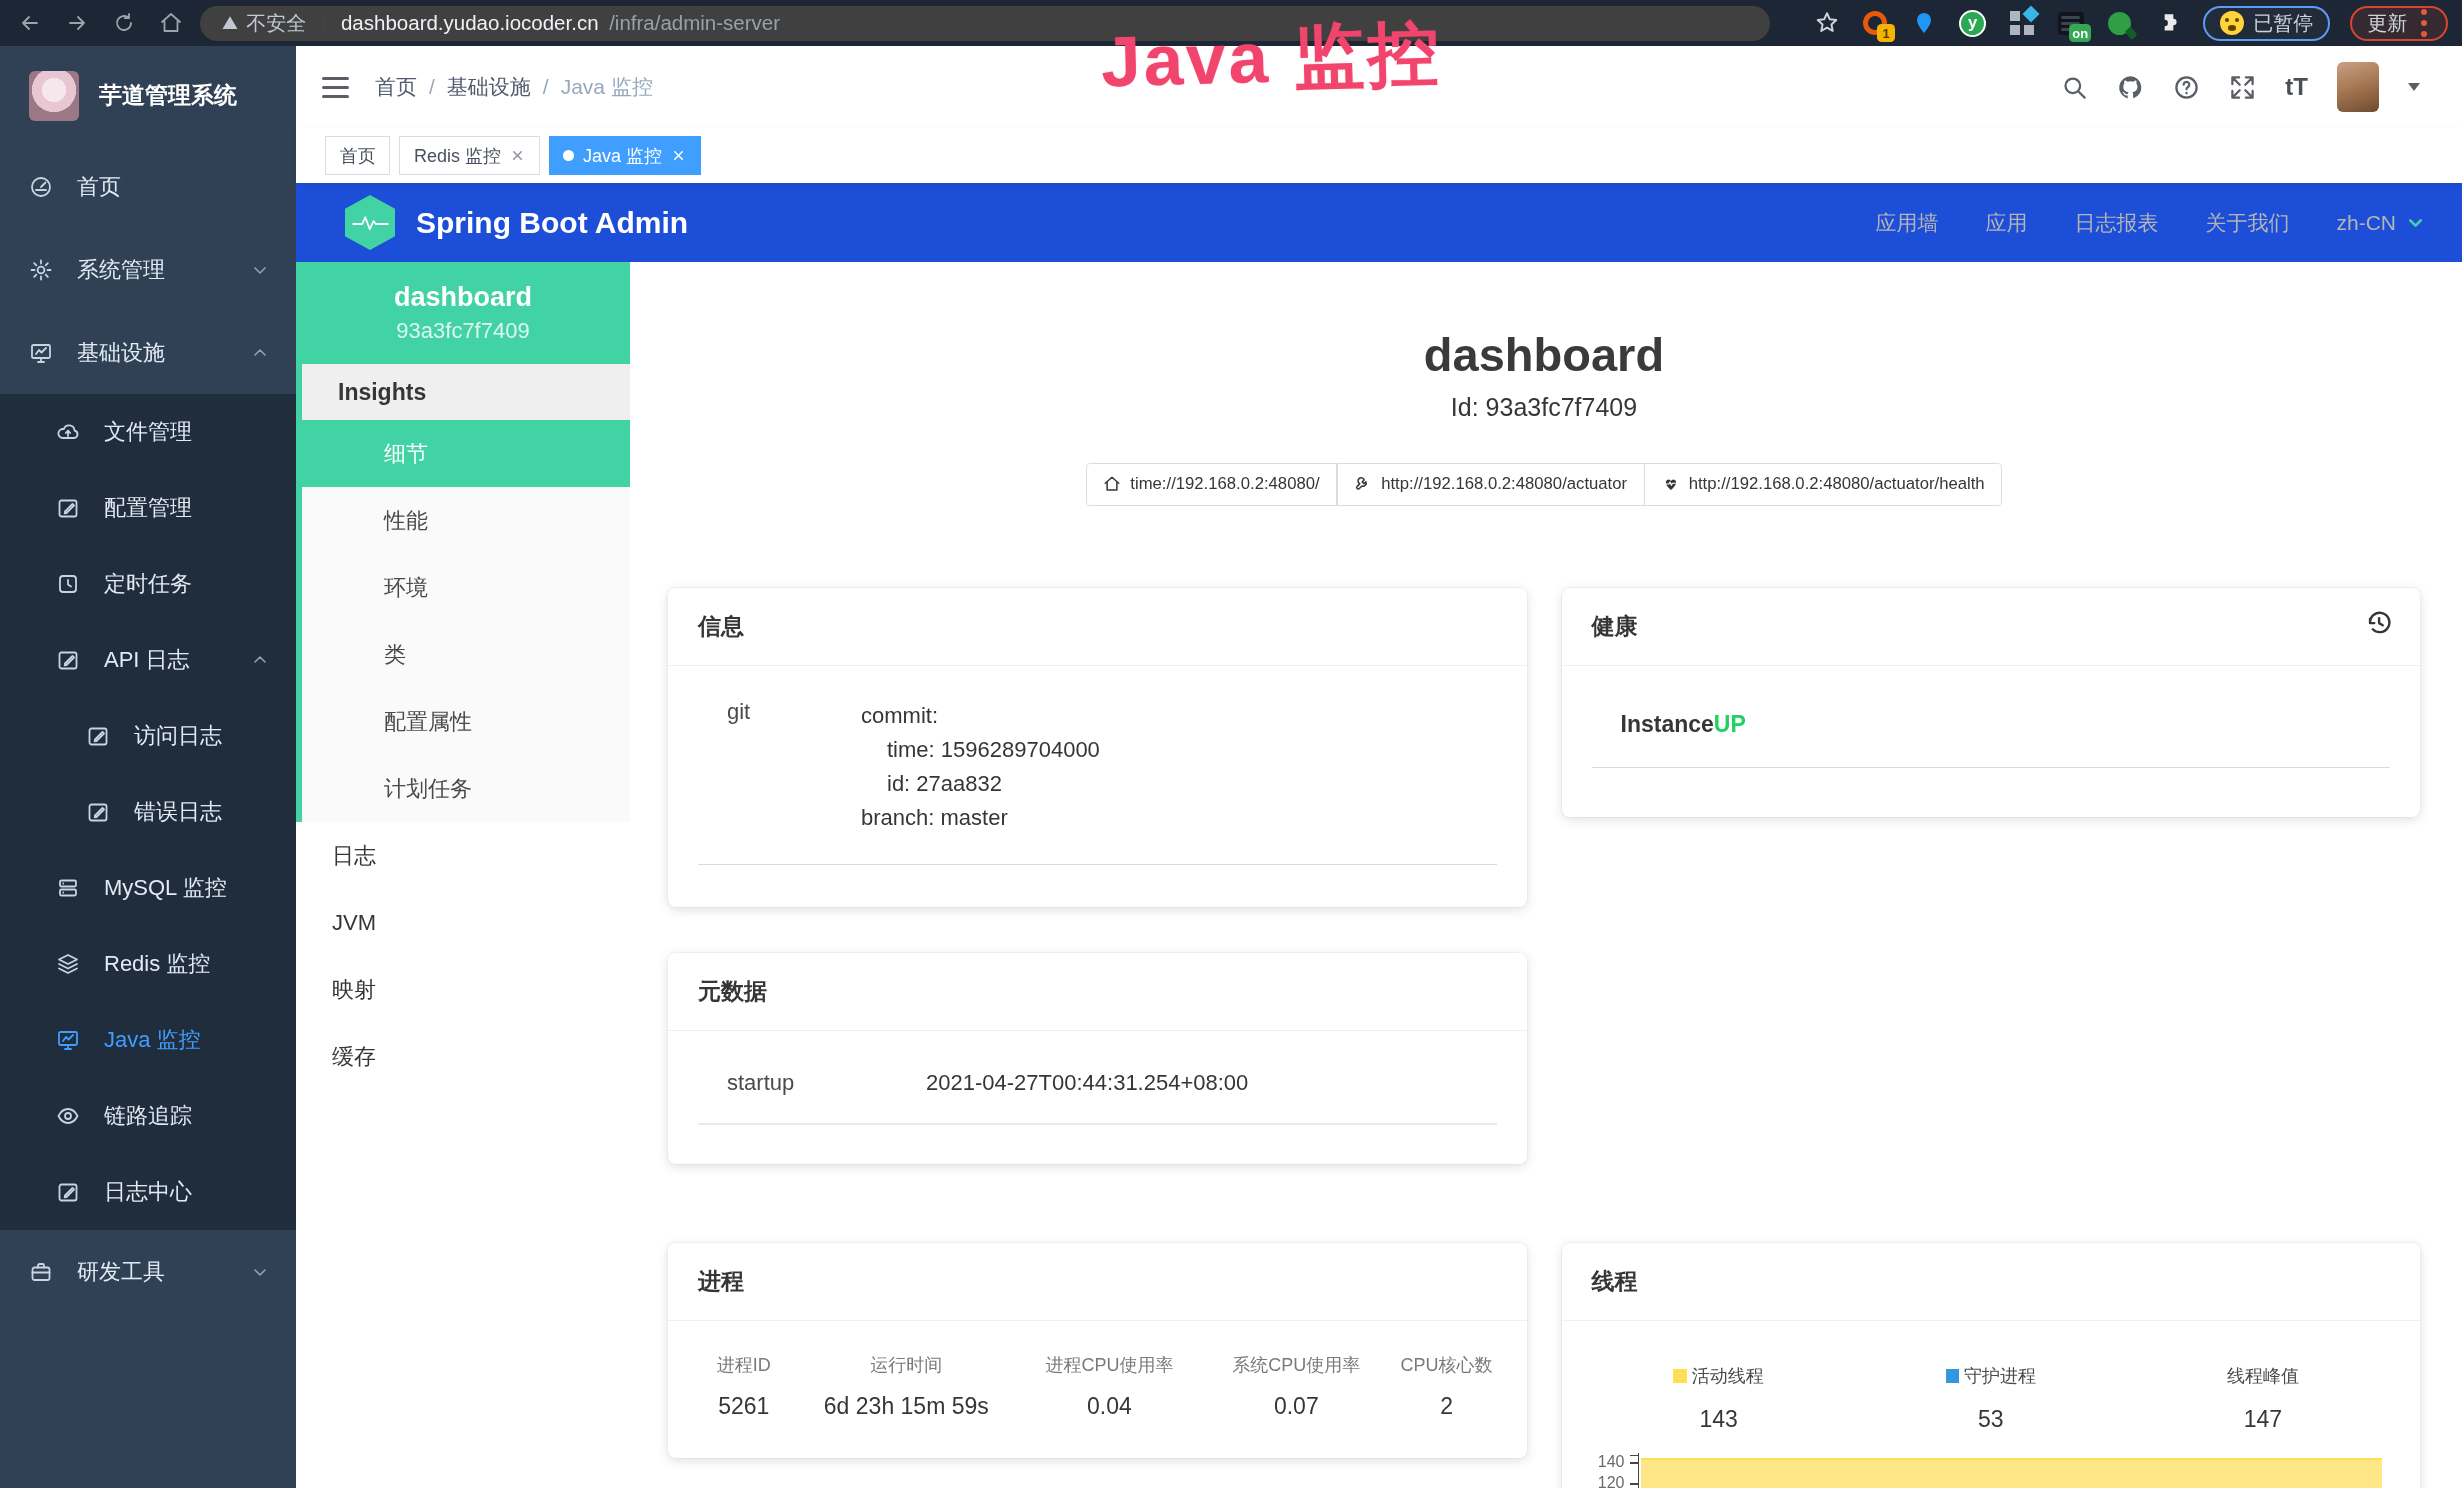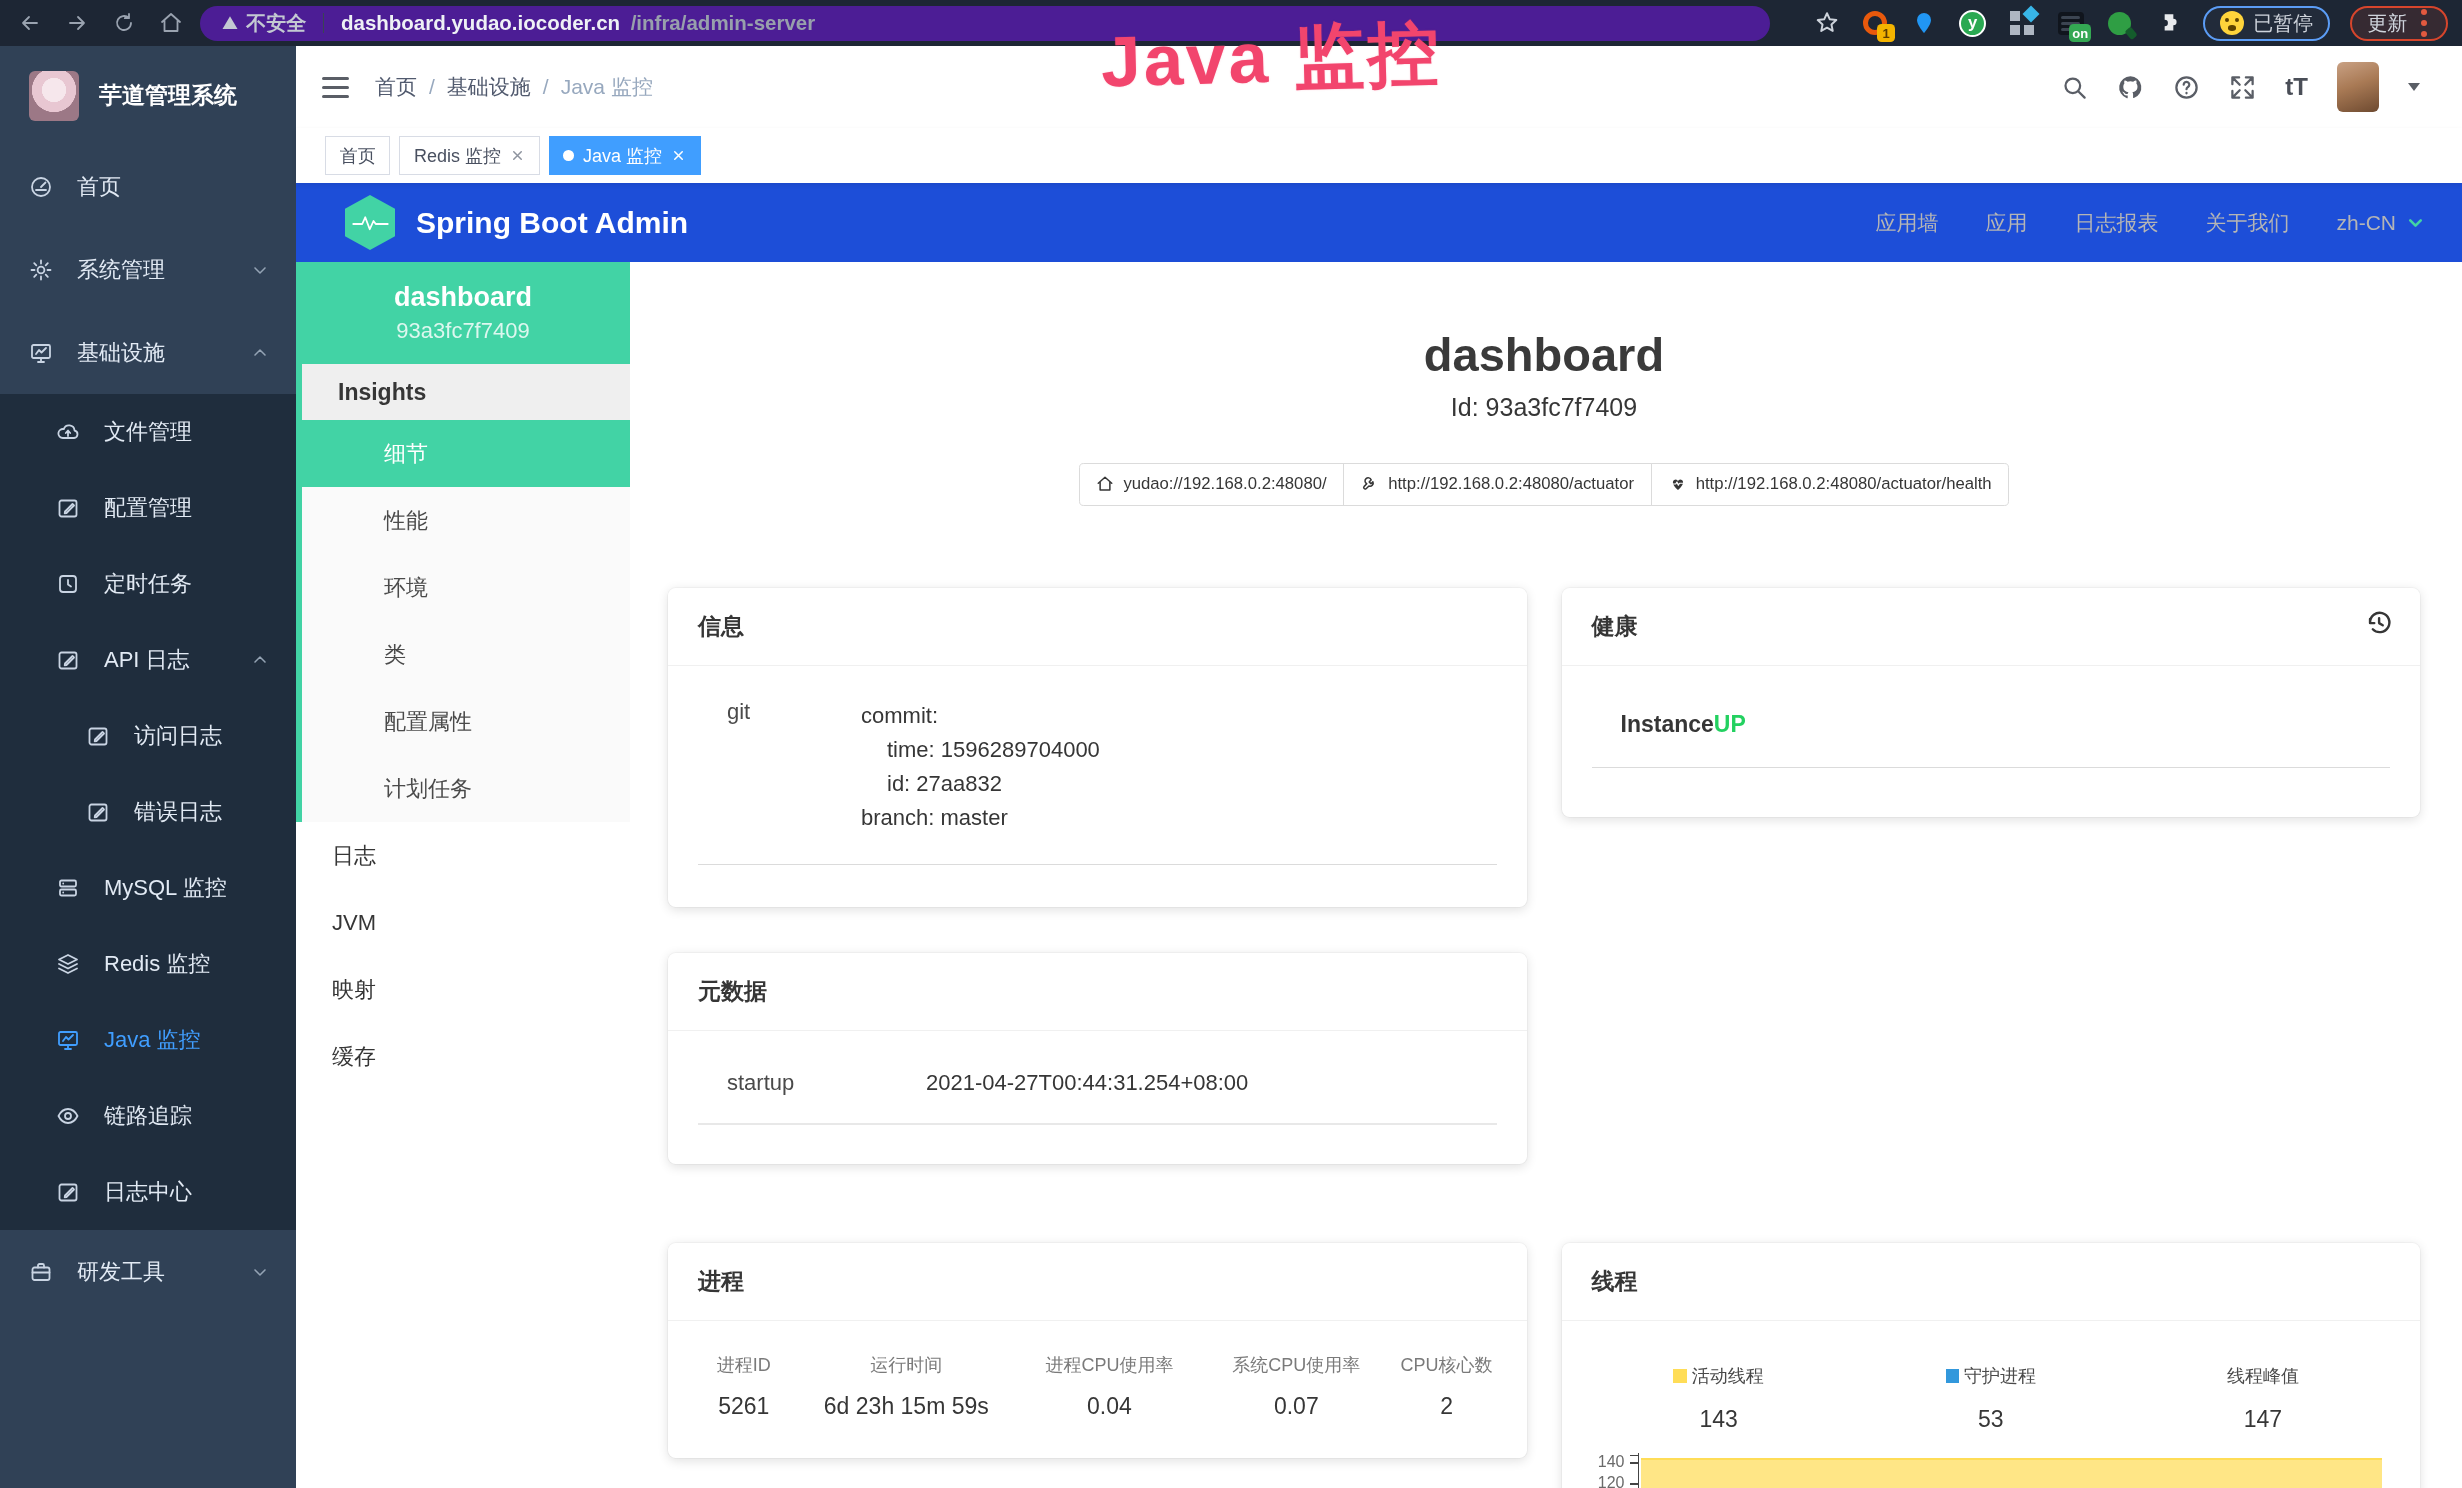--- a/index.html
+++ b/index.html
@@ -9,22 +9,22 @@
 
   
   .i { width:23px; height:23px; stroke:currentColor; fill:none; stroke-width:1.8;
        stroke-linecap:round; stroke-linejoin:round; display:block; }
 
   
   .browser { position:absolute; left:0; top:0; width:100%; height:46px; background:#1d2634;
     display:flex; align-items:center; color:#9aa3b0; }
   .b-nav { display:flex; align-items:center; gap:23px; padding:0 16.7px 0 18px; }
   .b-nav .i { width:24px; height:24px; }
-  .url-pill { flex:1; max-width:1570px; height:35px; background:#4c1d95; border-radius:17.4px;
-    display:flex; align-items:center; padding:0 21px; gap:10.6px;font-weight:bold; }
+  .url-pill { flex:1; max-width:1570px; height:35px; background:#404040; border-radius:17.4px;
+    display:flex; align-items:center; padding:0 21px; gap:10.6px; }
   .url-sec { display:flex; align-items:center; gap:7.6px; color:#c3c9d2; font-size:20px; }
   .url-div { width:1.5px; height:20px; background:#3a4454; margin:0 6px; }
   .url-host { color:#eef1f5; font-size:20.5px; }
   .url-path { color:#98a0ac; font-size:20.5px; }
   .b-right { display:flex; align-items:center; gap:20px; margin-left:auto; padding-right:13.7px; }
   .ext { position:relative; width:29px; height:29px; display:flex; align-items:center; justify-content:center; }
   .badge { position:absolute; right:-6px; bottom:-4.6px; min-width:18px; height:18px; border-radius:4.6px;
     background:#f4b400; color:#5d3b00; font-size:13px; font-weight:bold; display:flex;
     align-items:center; justify-content:center; padding:0 3px; }
   .badge.green { background:#34a853; color:#fff; }
@@ -595,21 +595,21 @@
 
           <div class="sba-main">
             <div class="inst-title">dashboard</div>
             <div class="inst-subtitle">Id: 93a3fc7f7409</div>
 
             <div class="link-row">
               <span class="link-btn">
                 <svg class="i" viewBox="0 0 24 24" width="18" height="18">
                     <use href="#i-home"></use>
                   </svg>
-                <span>yudao://192.168.0.2:48080/</span>
+                <span>time://192.168.0.2:48080/</span>
               </span>
               <span class="link-btn">
                 <svg class="i" viewBox="0 0 24 24" width="18" height="18">
                     <use href="#i-wrench"></use>
                   </svg>
                 <span>http://192.168.0.2:48080/actuator</span>
               </span>
               <span class="link-btn">
                 <svg class="i" viewBox="0 0 24 24" width="18" height="18">
                     <use href="#i-heart"></use>

